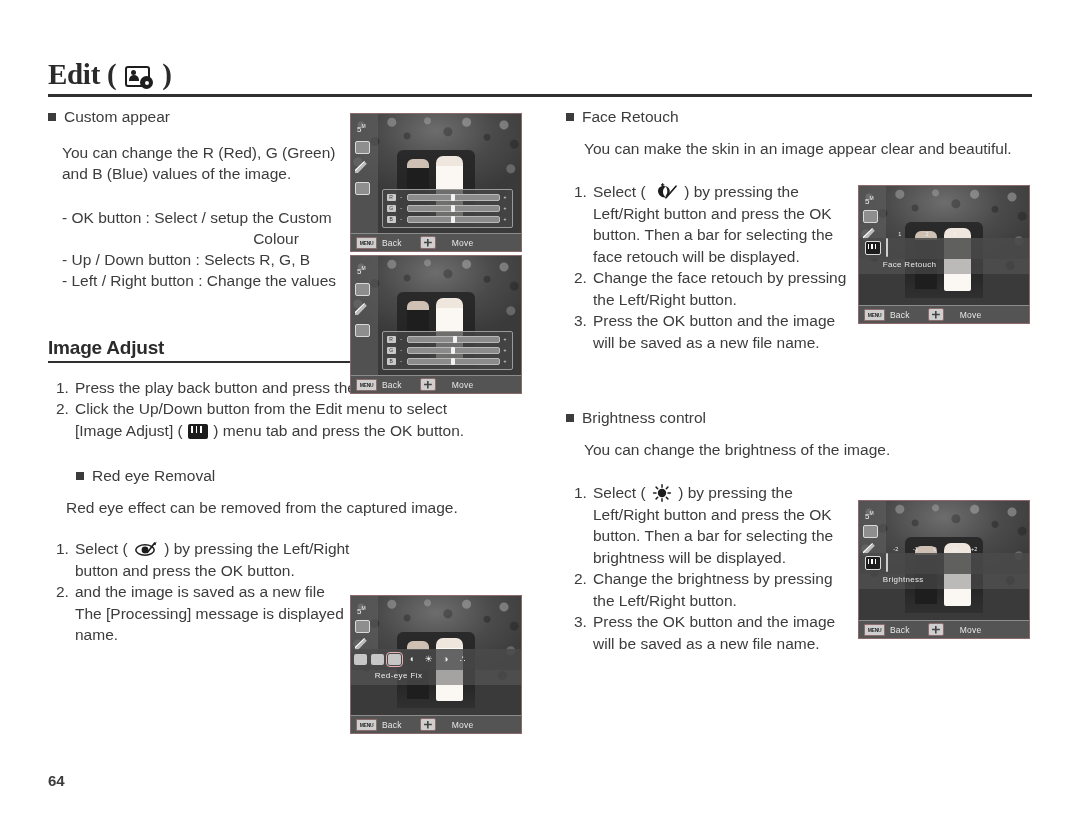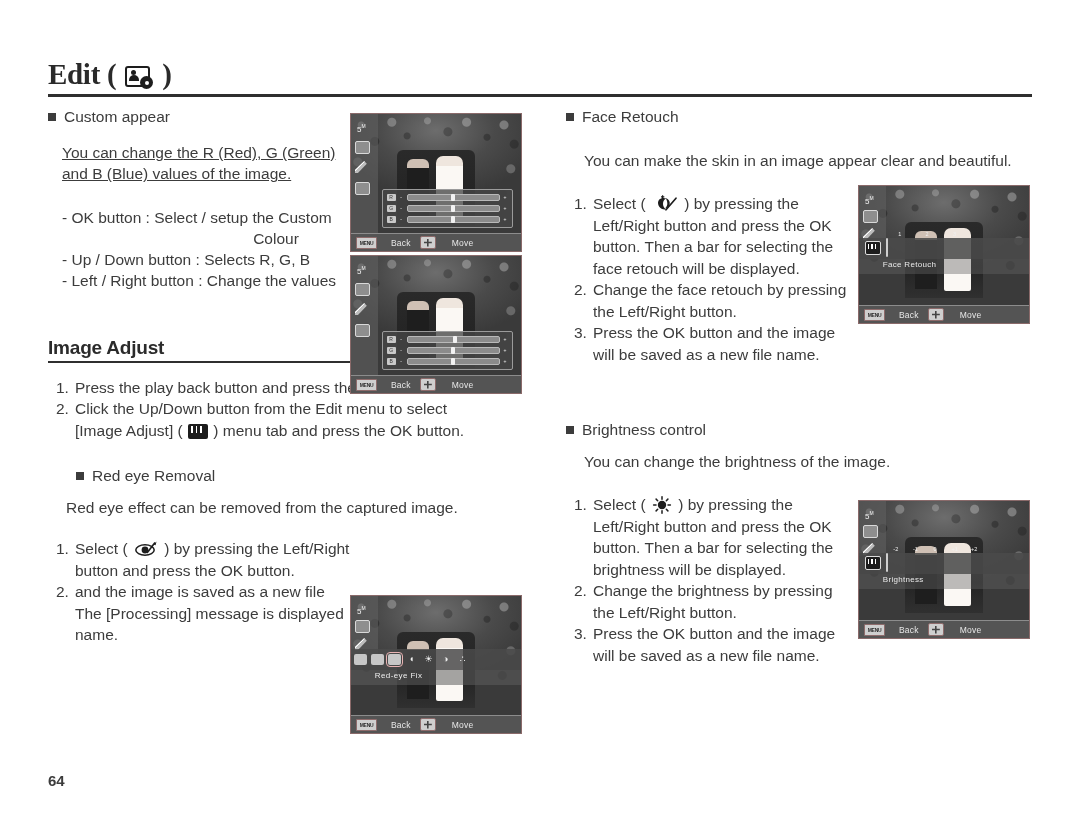--- a/index.html
+++ b/index.html
@@ -448,21 +448,21 @@
   
   .guide {
     position: absolute;
     left: 0; right: 0; bottom: 0;
     height: 17px;
     background: #545454;
     border-top: 1px solid #8c8c8c;
     display: flex;
     align-items: center;
   }
-  .guide-left  { display: flex; align-items: center; gap: 14px; margin-left: 5px; }
+  .guide-left  { display: flex; align-items: center; gap: 5px; margin-left: 5px; }
   .guide-right { display: flex; align-items: center; gap: 16px; margin-left: auto; margin-right: 28%; }
   .btn-menu {
     width: 19px; height: 10px;
     background: #cfcfcf;
     border: 1px solid #8e6b6b;
     border-radius: 1px;
     font-size: 5px;
     line-height: 10px;
     color: #2b2b2b;
     text-align: center;
@@ -519,21 +519,21 @@
   <div class="header-rule"></div>
 </div>
 
 <div class="col-left">
 
   <div class="bullet-head">
     <span class="sq"></span>
     <span>Custom appear</span>
   </div>
 
-  <div class="para indent" style="margin-top:16px;text-decoration:underline;">
+  <div class="para indent" style="margin-top:16px;">
     <div>You can change the R (Red), G (Green)</div>
     <div>and B (Blue) values of the image.</div>
   </div>
 
   <div class="para indent" style="margin-top:23px;">
     <div>- OK button : Select / setup the Custom</div>
     <div style="text-align:center; padding-right:38px;">Colour</div>
     <div>- Up / Down button  : Selects R, G, B</div>
     <div>- Left / Right button  : Change the values</div>
   </div>
@@ -593,21 +593,21 @@
     </div>
   </div>
 </div>
 
 <div class="col-right">
 
   <div class="bullet-head">
     <span class="sq"></span>
     <span>Face Retouch</span>
   </div>
-  <div class="para indent2" style="margin-top:24px;">You can make the skin in an image appear clear and beautiful.</div>
+  <div class="para indent2" style="margin-top:12px;">You can make the skin in an image appear clear and beautiful.</div>
 
   <div class="olist" style="margin-top:22px; margin-left:8px; width:290px;">
     <div class="oitem">
       <span class="onum">1.</span>
       <span class="otext">
         <span>Select (</span>
         <span class="gl gl-face">
           <svg viewBox="0 0 26 20" width="26" height="20">
             <path d="M12.5 4.2 C8.5 3.6 5.6 6.2 6.1 9.8 C6.6 13.6 10.2 16.2 13.9 15.3 C12.2 14.0 11.0 12.2 11.0 10.0 C11.0 7.5 12.2 5.4 14.4 4.6 Z" fill="#1d1d1d"></path>
             <path d="M13.6 4.3 C16.6 5.0 18.4 7.6 17.6 10.4 C17.0 12.6 15.0 14.2 13.0 14.4 C14.6 12.9 15.4 11.2 15.3 9.3 C15.2 7.2 14.6 5.5 13.6 4.3 Z" fill="#1d1d1d"></path>

